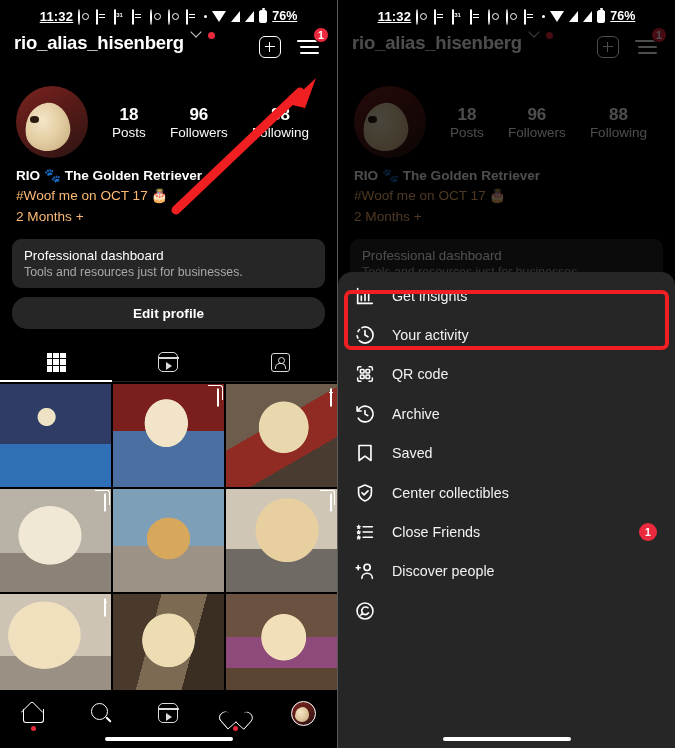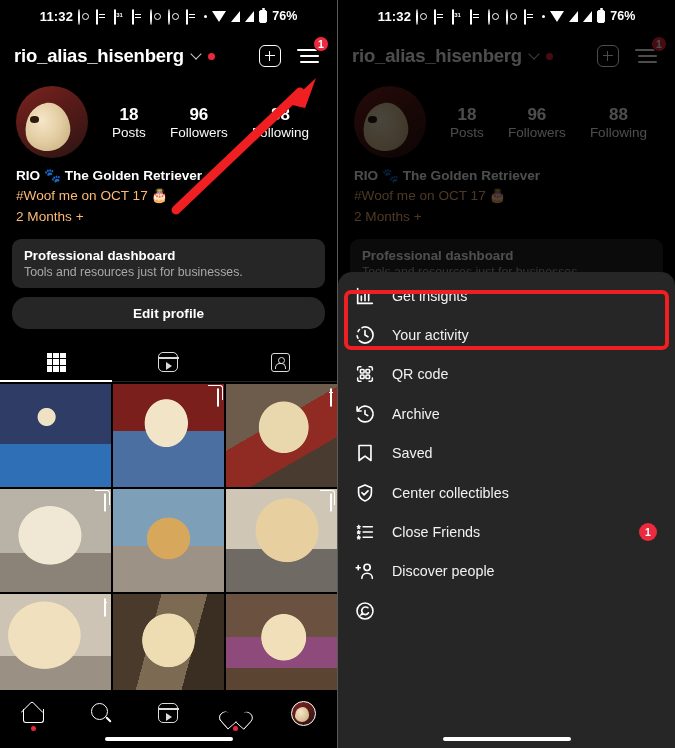--- a/index.html
+++ b/index.html
@@ -10,20 +10,21 @@
   }
   .screens { display: flex; width: 675px; height: 748px; }
   .panel { width: 337px; height: 748px; position: relative; background: #000; overflow: hidden; }
   .panel.right { width: 338px; border-left: 1px solid #5a5a5a; }
 
   
   .statusbar {
     height: 32px; display: flex; align-items: center; justify-content: center;
     gap: 5px; color: #fff; font-size: 12.5px; font-weight: 600;
     padding: 0 10px;
+    text-decoration: underline;
   }
   .sb-time { font-size: 13px; letter-spacing: .2px; }
   .sb-ic { width: 13px; height: 13px; display: inline-block; position: relative; }
   .sb-box { border: 1.6px solid #fff; border-radius: 2.5px; width: 13px; height: 13px; }
   .sb-box.rnd { border-radius: 50%; }
   .sb-box::after {
     content: ""; position: absolute; left: 3px; top: 4px;
     width: 6px; height: 1.4px; background: #fff; box-shadow: 0 3px 0 #fff;
   }
   .sb-box.rnd::after { left: 3.4px; top: 3.4px; width: 5px; height: 5px;
@@ -42,21 +43,21 @@
   .sb-batt {
     width: 8px; height: 13px; border: 1.5px solid #fff; border-radius: 2px;
     position: relative; background: #fff;
   }
   .sb-batt::before { content: ""; position: absolute; top: -3px; left: 1.5px;
     width: 3px; height: 2px; background: #fff; border-radius: 1px; }
   .sb-pct { font-size: 12.5px; }
 
   
   .appbar {
-    height: 48px; display: flex; align-items: center; padding: 0 14px; gap: 8px;
+    height: 48px; display: flex; align-items: flex-start; padding: 0 14px; gap: 8px;
   }
   .username { color: #fff; font-size: 18.5px; font-weight: 700; letter-spacing: -.2px; }
   .chev {
     width: 8px; height: 8px; border-right: 1.8px solid #c9c9c9; border-bottom: 1.8px solid #c9c9c9;
     transform: rotate(45deg); margin-top: -4px;
   }
   .reddot { width: 7px; height: 7px; border-radius: 50%; background: #e8293b; }
   .spacer { flex: 1; }
   .icon-btn { position: relative; width: 30px; height: 30px; display: flex; align-items: center; justify-content: center; }
   .plus-c { width: 22px; height: 22px; border: 1.9px solid #fff; border-radius: 6px; position: relative; }
@@ -99,21 +100,21 @@
   .stat .num { font-size: 17px; font-weight: 700; line-height: 1.25; }
   .stat .lbl { font-size: 13.5px; color: #fafafa; font-weight: 400; }
 
   .bio { padding: 8px 16px 0; color: #fff; font-size: 13.6px; line-height: 1.5; }
   .bio .name { font-weight: 700; }
   .bio .tag { color: #fdba74; }
 
   .card {
     margin: 12px 12px 0; background: #262626; border-radius: 9px; padding: 9px 12px;
   }
-  .card .t { color: #fff; font-size: 13.3px; font-weight: 700; }
+  .card .t { color: #fff; font-size: 13.3px; font-weight: 400; }
   .card .s { color: #a8a8a8; font-size: 12.3px; margin-top: 2px; }
   .btn-edit {
     margin: 9px 12px 0; background: #262626; border-radius: 15px;
     height: 32px; display: flex; align-items: center; justify-content: center;
     color: #fff; font-size: 13.6px; font-weight: 700;
   }
 
   
   .tabs { display: flex; margin-top: 14px; border-bottom: 1px solid #262626; }
   .tab { flex: 1; height: 38px; display: flex; align-items: center; justify-content: center;

